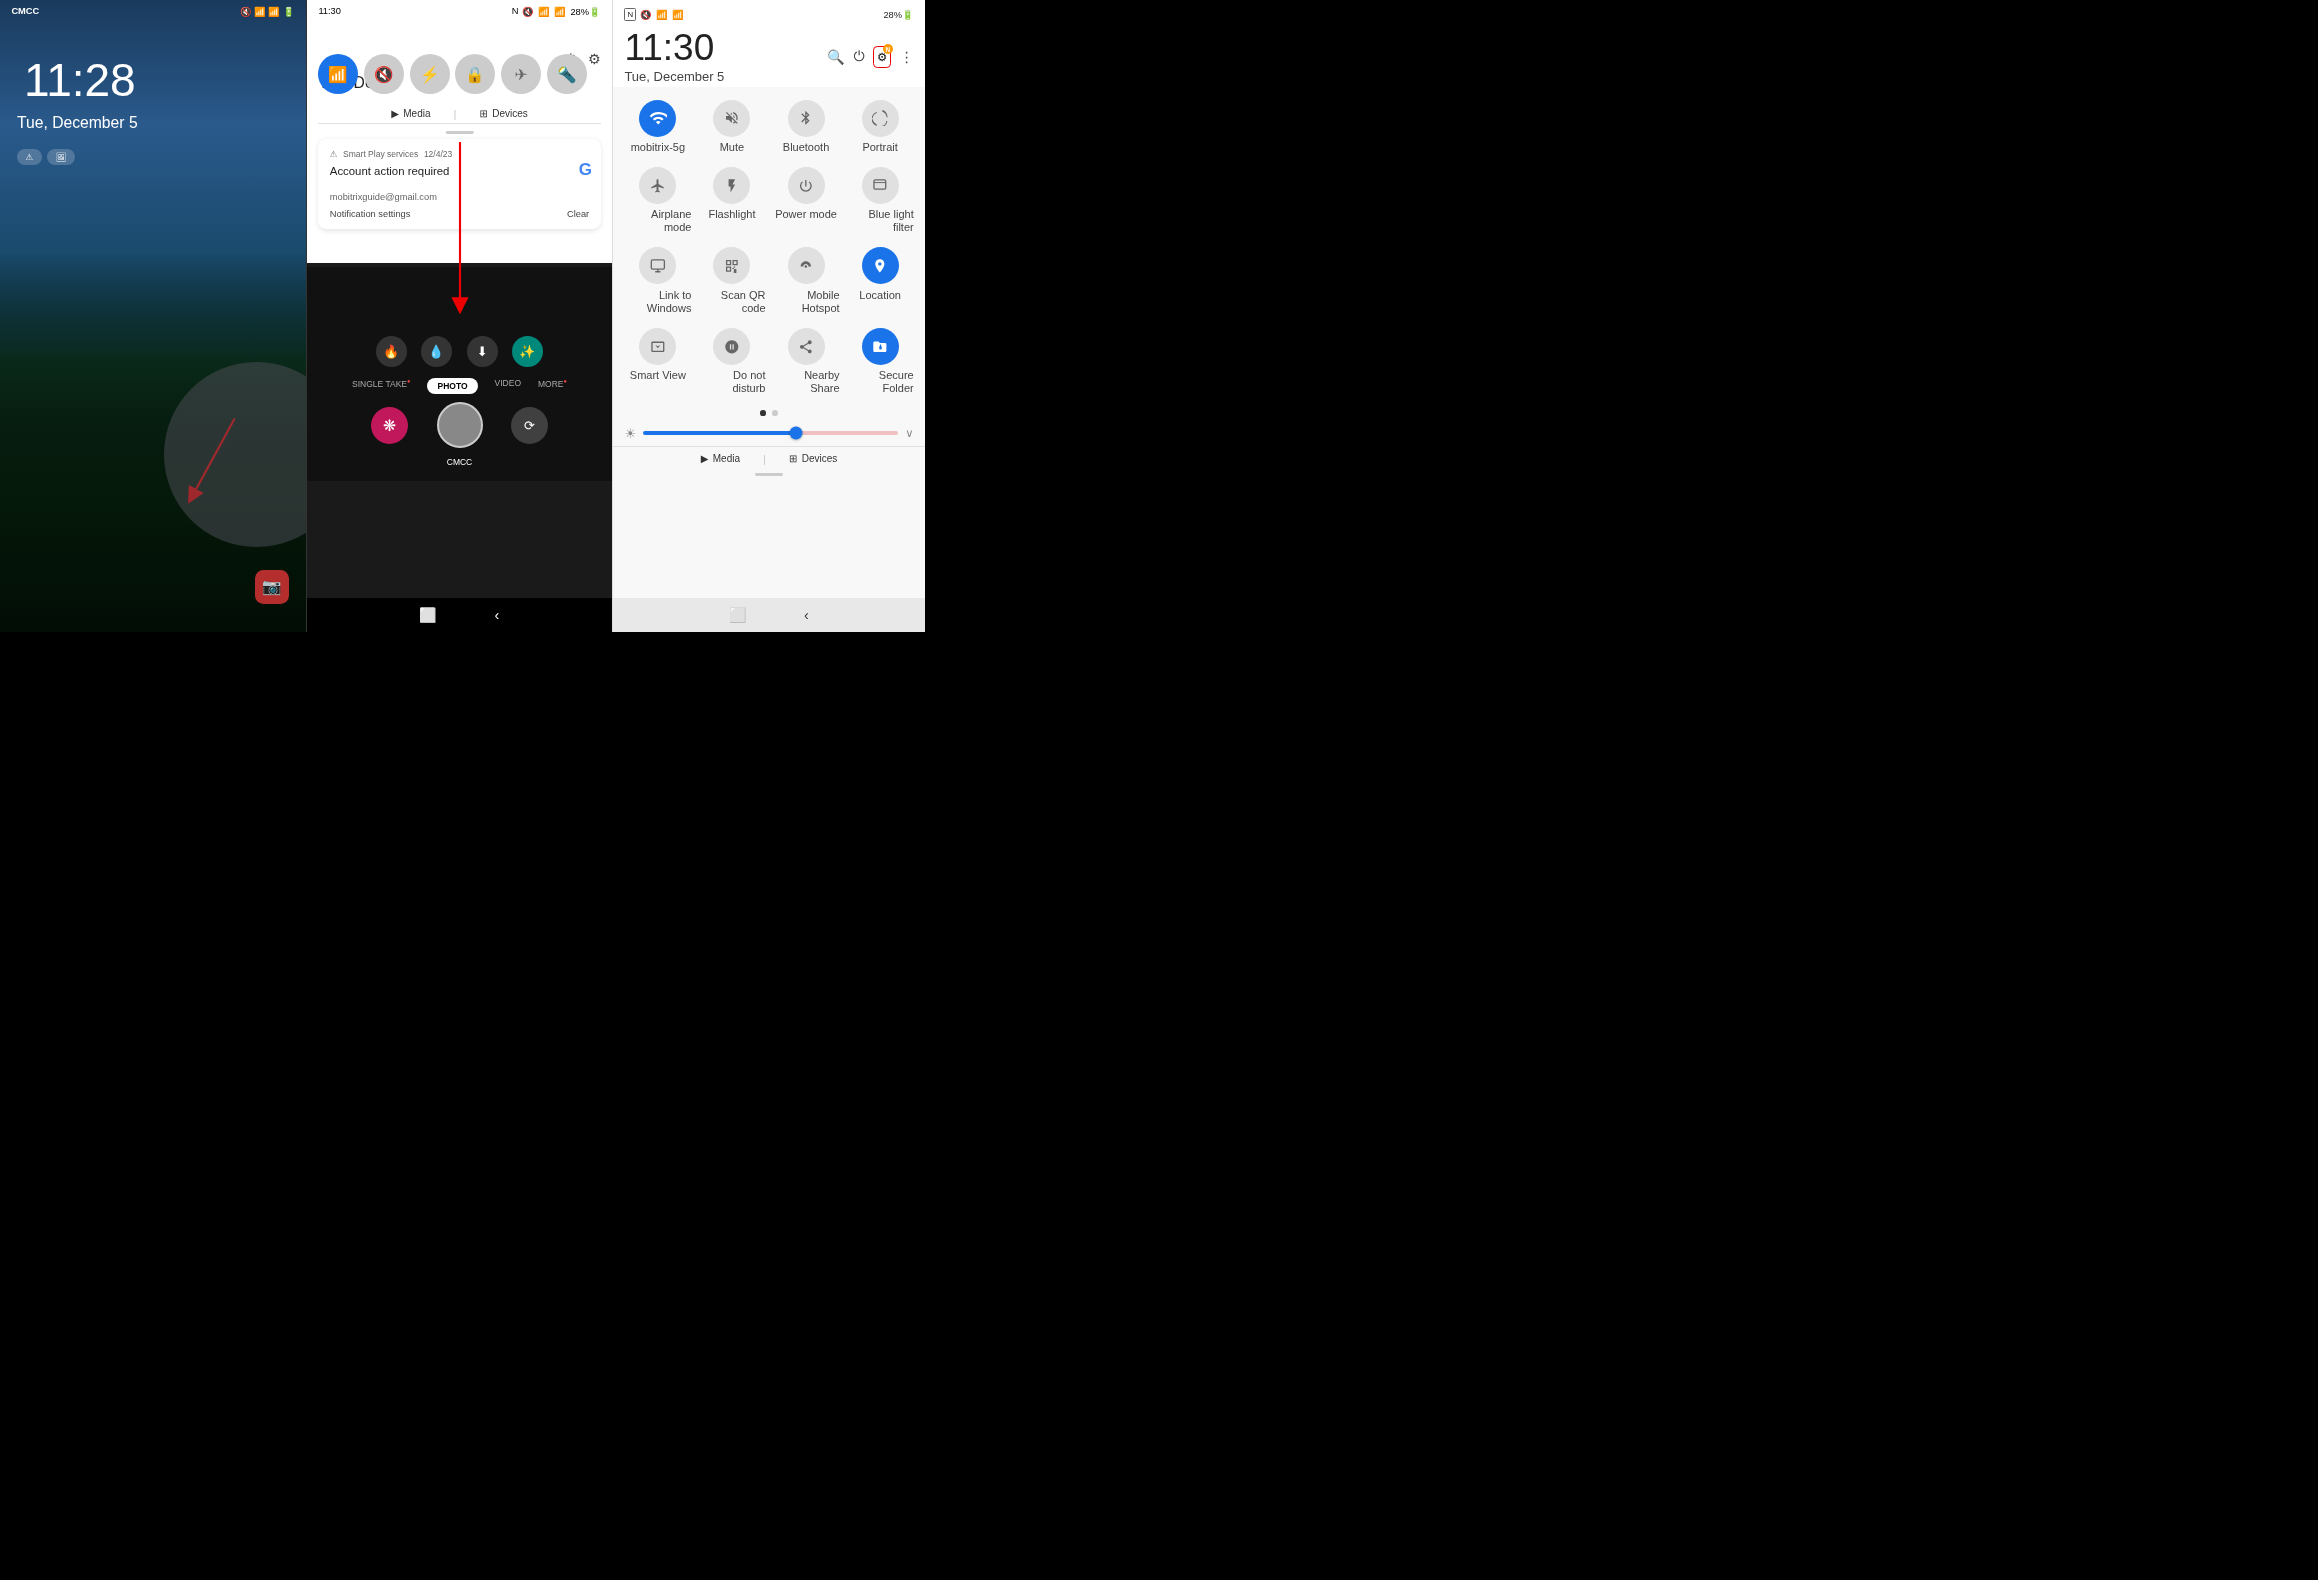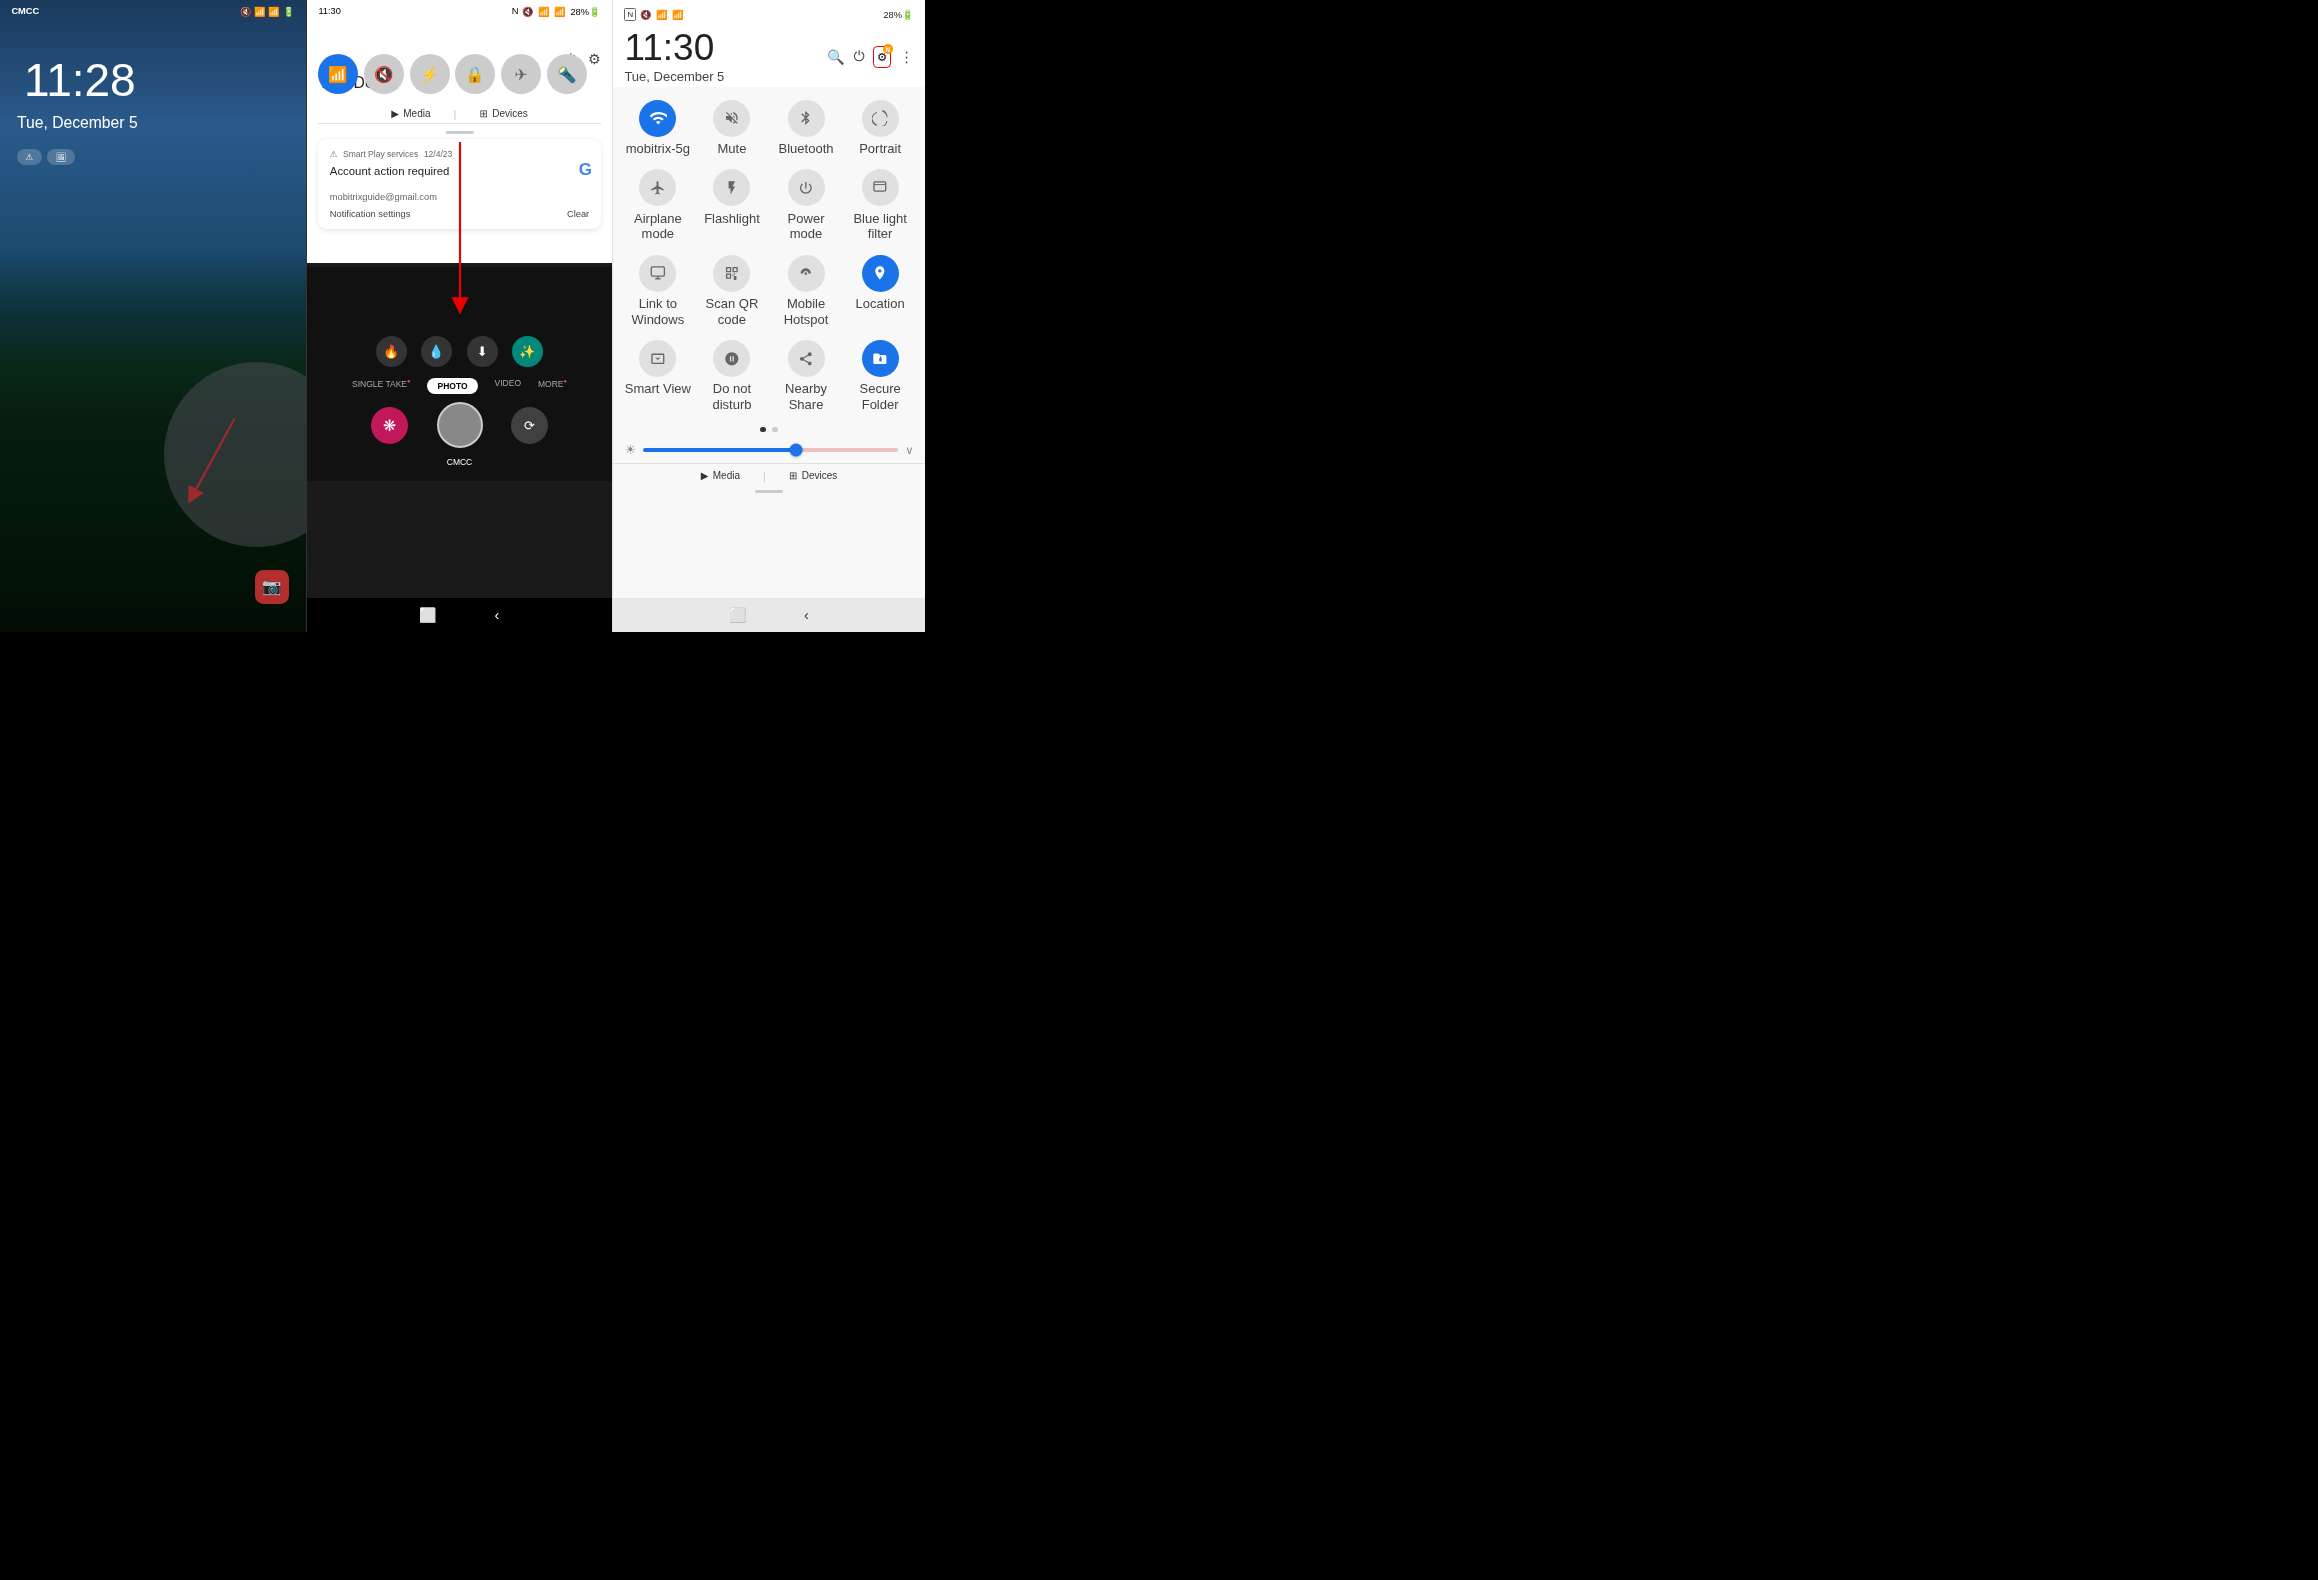--- a/index.html
+++ b/index.html
@@ -411,23 +411,23 @@
       display: flex;
       align-items: center;
       justify-content: center;
       font-size: 15.7px;
       margin-bottom: 4.3px;
     }
     .qs-tile-icon.active { background: #1a73e8; color: #fff; }
     .qs-tile-icon.inactive { background: #e0e0e0; color: #666; }
     .qs-tile-icon.active-blue { background: #1a73e8; color: #fff; }
     .qs-tile-label {
-      font-size: 13px;
+      font-size: 11px;
       color: #444;
-      text-align: center;
+      text-align: right;
       line-height: 1.2;
     }
     .qs-brightness-row {
       display: flex;
       align-items: center;
       gap: 7.1px;
       padding: 5.7px 11.4px;
     }
     .brightness-icon { font-size: 13px; color: #888; }
     .brightness-slider-track {

